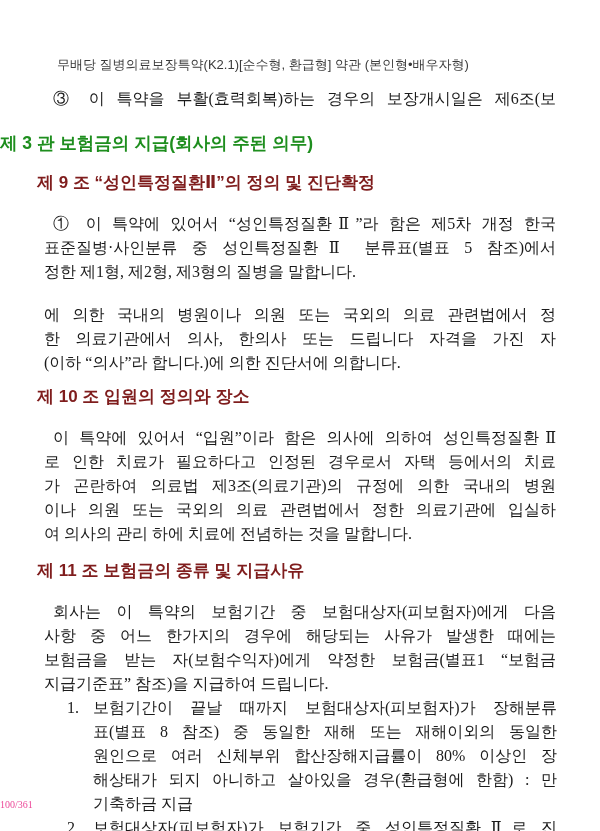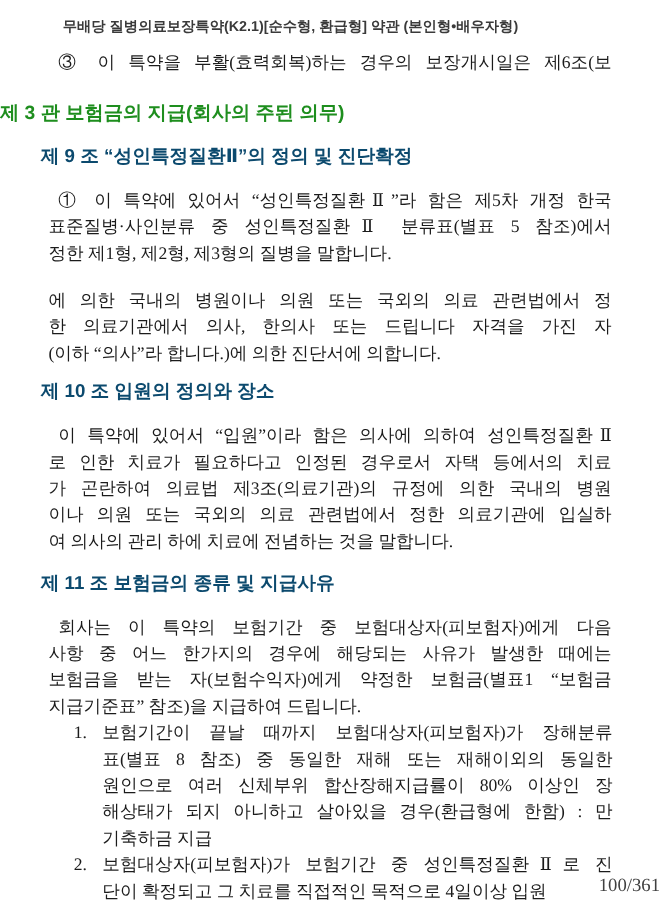--- a/index.html
+++ b/index.html
@@ -5,54 +5,54 @@
   * { margin:0; padding:0; box-sizing:border-box; }
   html,body { background:#ffffff; }
   body {
     width:600px; height:831px; position:relative; overflow:hidden;
     font-family:"Liberation Serif","DejaVu Serif",serif;
     color:#1b1b1b;
   }
   .runhead {
     padding-top:16px; margin-left:57px;
     font-family:"Liberation Sans","DejaVu Sans",sans-serif;
-    font-weight:700; font-size:13px; line-height:16px; color:#3a3a3a;
+    font-weight:400; font-size:13px; line-height:16px; color:#3a3a3a;margin-top:41px;
   }
   .para {
     margin-left:44px; width:512px;
     font-size:16px; line-height:24px;margin-top:19px;
   }
   .tl { text-align:justify; text-align-last:justify; }
   .tl.tl-last { text-align-last:left; }
   .tl.tl-first { text-indent:9px; }
   .intro { margin-top:14px; }
   .part-heading {
     margin-top:22px; 
     font-family:"Liberation Sans","DejaVu Sans",sans-serif;
     font-weight:700; font-size:17.5px; line-height:21px;
     color:#1e8e1e;
   }
   .art-heading {
     margin-left:37px; margin-bottom:5px;
     font-family:"Liberation Sans","DejaVu Sans",sans-serif;
     font-weight:700; font-size:17px; line-height:21px;
-    color:#0c4a6e;
+    color:#7f1d1d;
   }
   .art9  .art-heading { margin-top:18px; }
   .art10 .art-heading { margin-top:11px; }
   .art11 .art-heading { margin-top:14px; }
   .list { margin-left:93px; width:464px; font-size:16px; line-height:24px; }
   .list-item { position:relative; }
   .list-marker {
     position:absolute; left:-26px; top:0; width:24px;
     font-size:16px; line-height:24px; text-align:left;
   }
   .page-footer {
     position:absolute; top:797px; left:0; width:600px;
-    text-align:right; font-size:17px; line-height:16px; color:#404040;
+    text-align:left; font-size:10px; line-height:16px; color:#ec4899;
   }
 </style>
 </head>
 <body>
 
 <div class="runhead">무배당 질병의료보장특약(K2.1)[순수형, 환급형] 약관 (본인형•배우자형)</div>
 
 <div class="para intro">
     <div class="tl tl-first">③ 이 특약을 부활(효력회복)하는 경우의 보장개시일은 제6조(보</div>
   </div>

